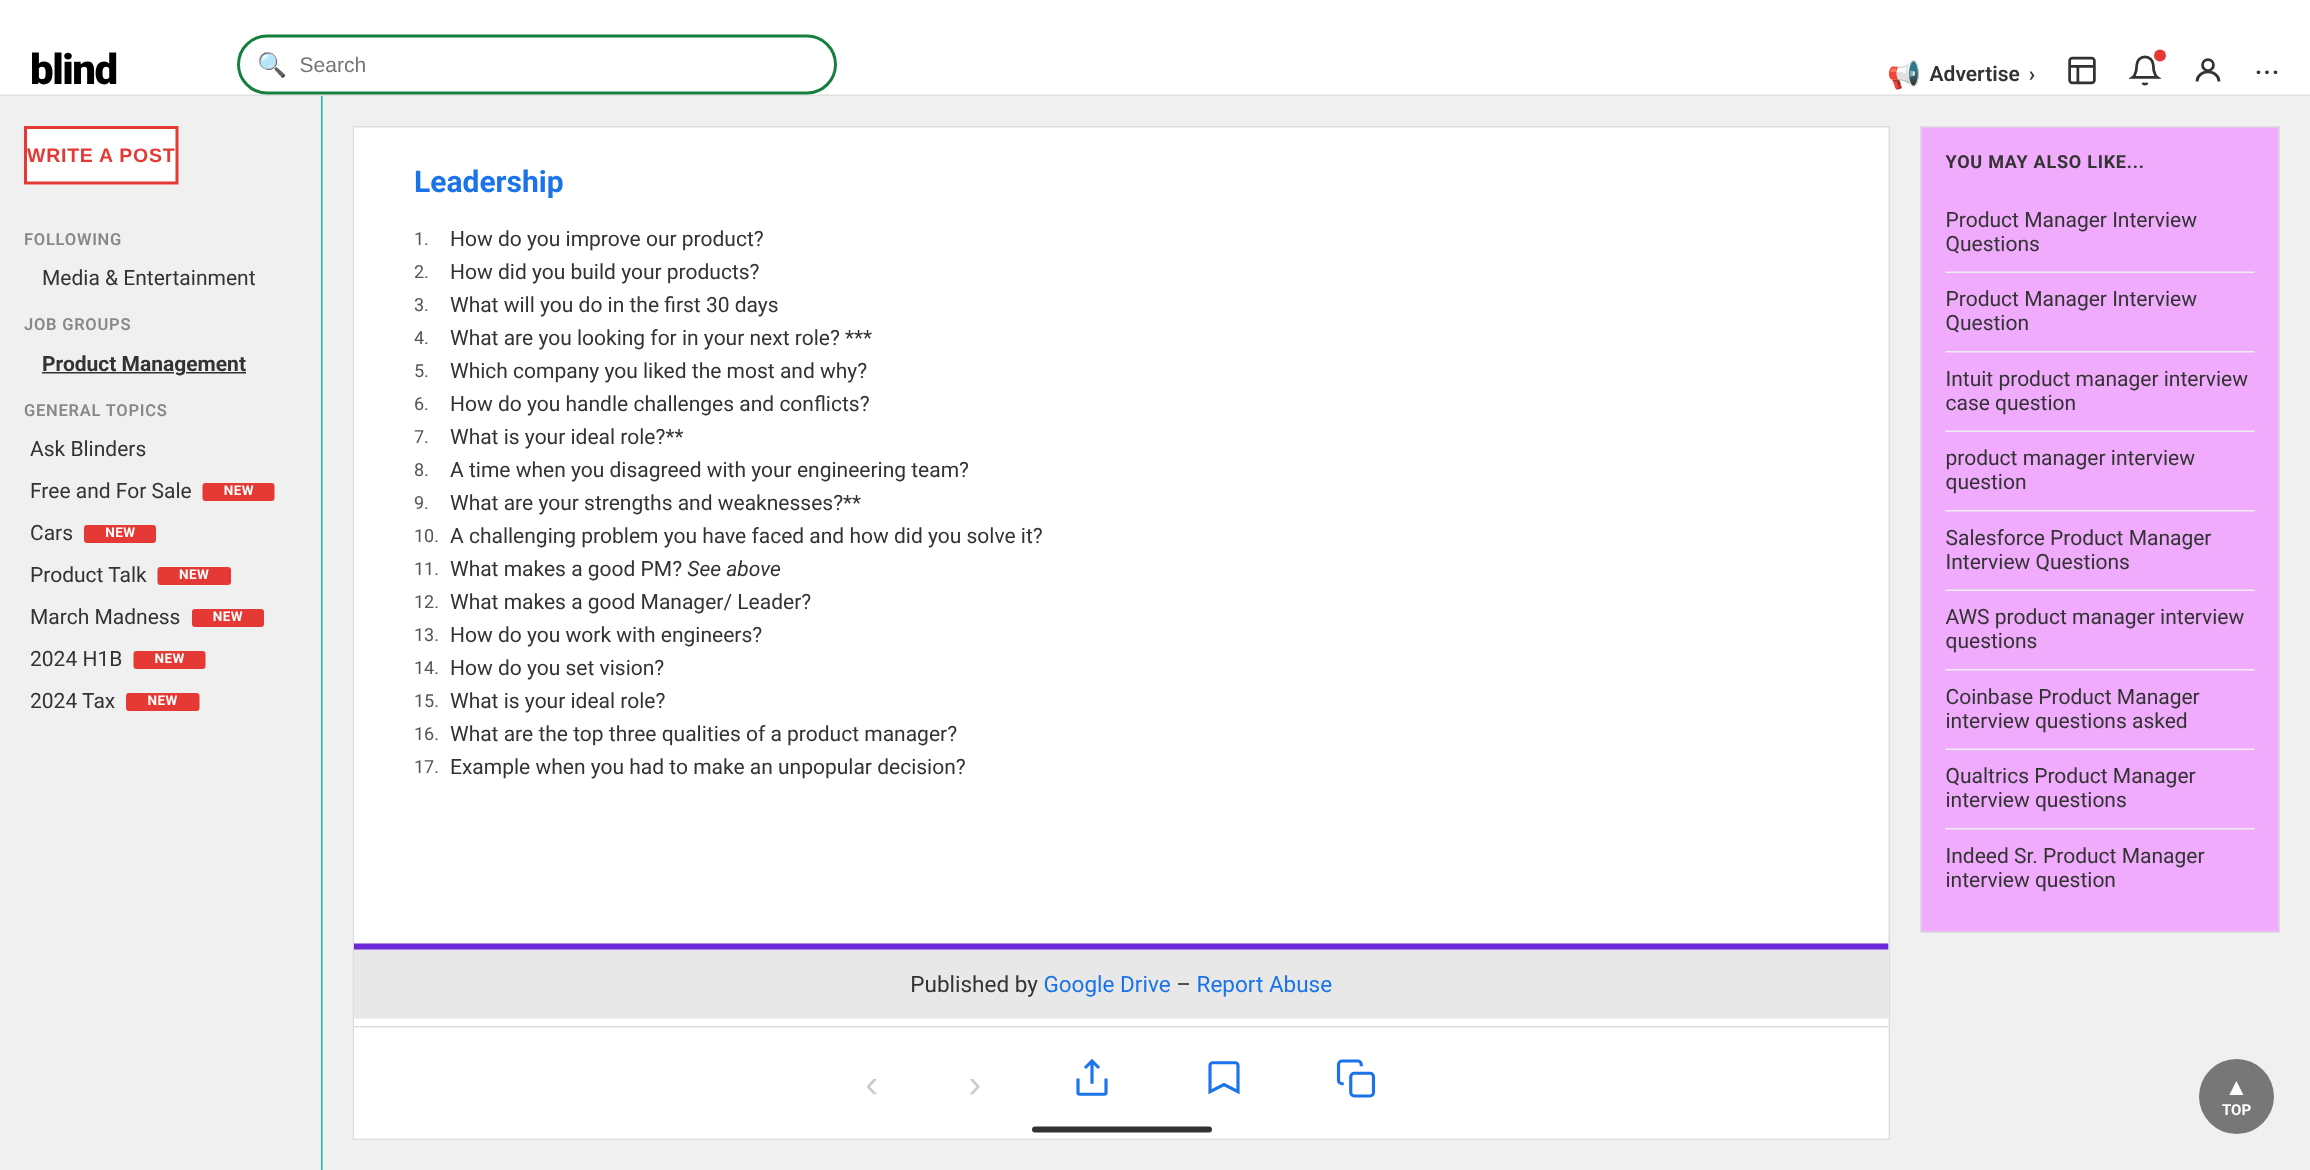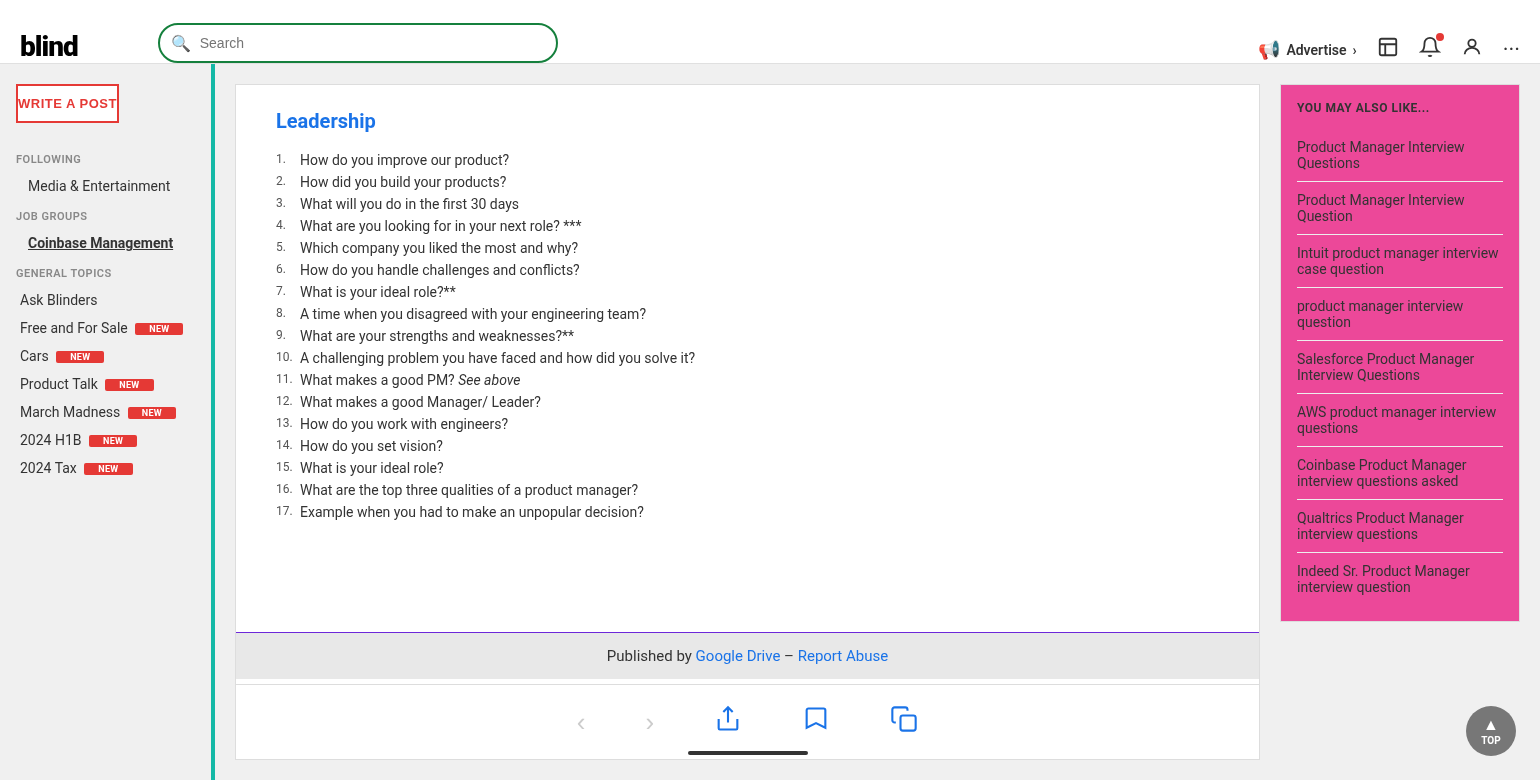--- a/index.html
+++ b/index.html
@@ -41,21 +41,21 @@
     }
     .more-dots { font-size: 22px; cursor: pointer; color: #333; }
 
     
     .layout { display: flex; padding-top: 64px; min-height: 100vh; }
 
     
     .sidebar {
       width: 215px; background: #f0f0f0; padding: 20px 0;
       position: fixed; top: 64px; bottom: 0; overflow-y: auto;
-      border-right: 4px solid #14b8a6;
+      border-right: 1px solid #14b8a6;
     }
     .write-post-btn {
       display: block; margin: 0 16px 20px; padding: 10px 0;
       border: 2px solid #e53935; color: #e53935; font-size: 13px; font-weight: 700;
       text-align: center; cursor: pointer; background: #fff; letter-spacing: 0.5px;
     }
     .sidebar-section-label {
       font-size: 11px; color: #888; font-weight: 600; text-transform: uppercase;
       padding: 10px 16px 6px; letter-spacing: 0.5px;
     }
@@ -88,21 +88,21 @@
     }
     .doc-list { list-style: none; }
     .doc-list li {
       font-size: 14px; color: #333; padding: 3px 0; display: flex; gap: 6px;
     }
     .doc-list li .num { color: #555; font-size: 12px; min-width: 18px; }
     .doc-list li .italic { font-style: italic; }
 
     
     .published-bar {
-      background: #e8e8e8; border-top: 1px solid #6d28d9;
+      background: #e8e8e8; border-top: 4px solid #6d28d9;
       padding: 14px 20px; text-align: center; font-size: 15px; color: #333;
       position: absolute; bottom: 80px; left: 0; right: 0;
     }
     .published-bar a { color: #1a73e8; text-decoration: none; cursor: pointer; }
     .report-link { color: #1a73e8; }
 
     
     .doc-toolbar {
       position: absolute; bottom: 0; left: 0; right: 0; height: 75px;
       background: #fff; border-top: 1px solid #ddd;
@@ -110,21 +110,21 @@
     }
     .toolbar-btn { font-size: 26px; color: #1a73e8; cursor: pointer; background: none; border: none; }
     .toolbar-btn.disabled { color: #ccc; cursor: default; }
     .doc-scrollbar {
       position: absolute; bottom: 4px; left: 50%; transform: translateX(-50%);
       width: 120px; height: 4px; background: #333; border-radius: 2px;
     }
 
     
     .right-sidebar {
-      width: 240px; background: #ec4899; border: 1px solid #ddd; padding: 16px;
+      width: 240px; background: #f0abfc; border: 1px solid #ddd; padding: 16px;
       height: fit-content; flex-shrink: 0;
     }
     .you-may-like-title {
       font-size: 12px; font-weight: 700; color: #333; letter-spacing: 0.5px;
       margin-bottom: 14px; text-transform: uppercase;
     }
     .related-item {
       font-size: 14px; color: #333; padding: 10px 0;
       border-bottom: 1px solid #eee; cursor: pointer;
     }
@@ -180,21 +180,21 @@
 
 <div class="layout">
 
   <aside class="sidebar">
     <button class="write-post-btn">WRITE A POST</button>
     <div class="sidebar-section-label">FOLLOWING</div>
 
     <div class="sidebar-item sub">Media &amp; Entertainment</div>
 
     <div class="sidebar-section-label">Job Groups</div>
-    <div class="sidebar-item sub active">Coinbase Management</div>
+    <div class="sidebar-item sub active">Product Management</div>
 
     <div class="sidebar-section-label">General Topics</div>
     <div class="sidebar-item">Ask Blinders</div>
     <div class="sidebar-item">Free and For Sale <span class="new-badge">NEW</span></div>
     <div class="sidebar-item">Cars <span class="new-badge">NEW</span></div>
     <div class="sidebar-item">Product Talk <span class="new-badge">NEW</span></div>
     <div class="sidebar-item">March Madness <span class="new-badge">NEW</span></div>
     <div class="sidebar-item">2024 H1B <span class="new-badge">NEW</span></div>
     <div class="sidebar-item">2024 Tax <span class="new-badge">NEW</span></div>
   </aside>

